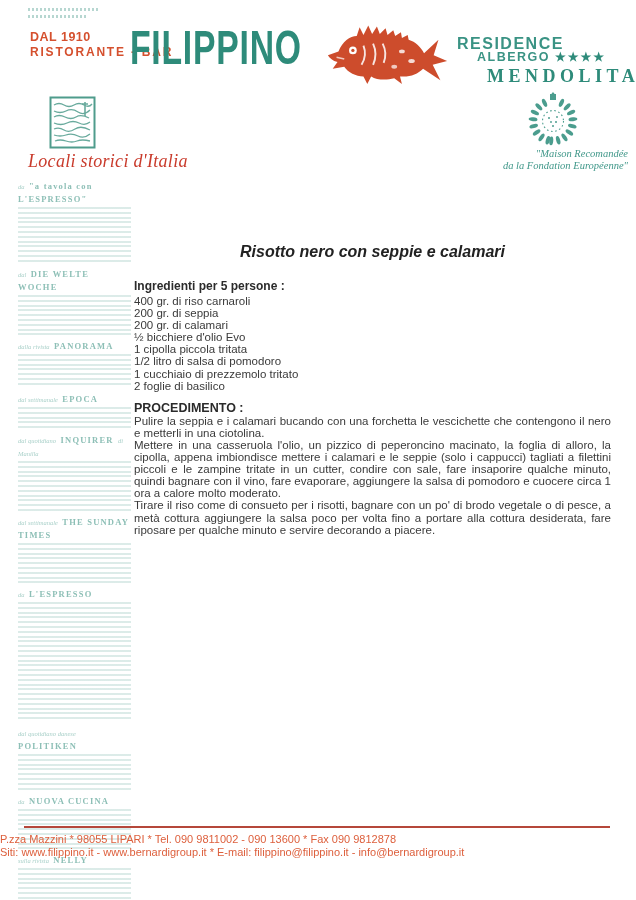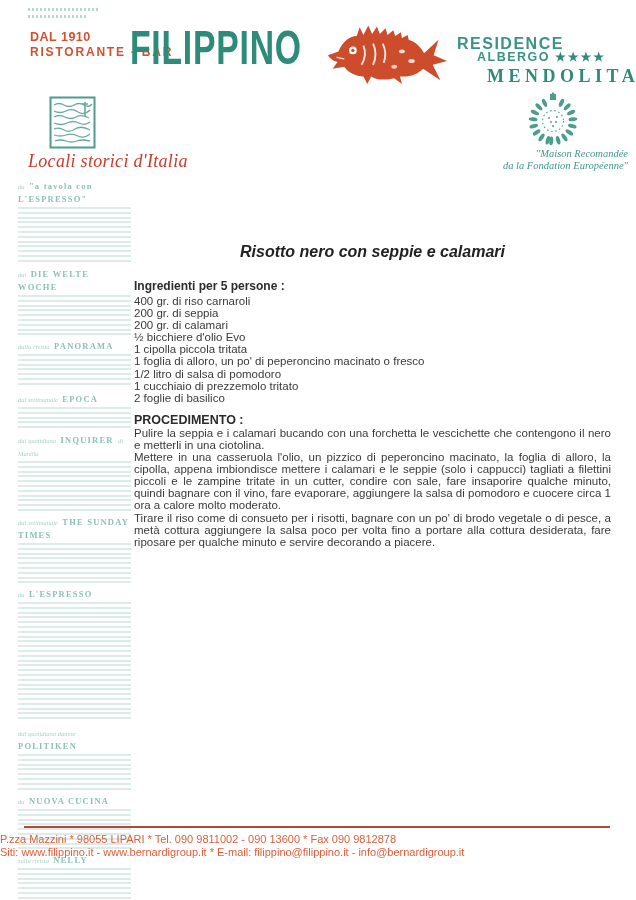--- a/index.html
+++ b/index.html
@@ -257,21 +257,20 @@
 <div class="recipe">
   <h1 class="recipe-title">Risotto nero con seppie e calamari</h1>
   <p class="ing-head">Ingredienti per 5 persone :</p>
   <ul class="ing-list">
 
   <li>400 gr. di riso carnaroli</li>
       <li>200 gr. di seppia</li>
       <li>200 gr. di calamari</li>
       <li>½ bicchiere d'olio Evo</li>
       <li>1 cipolla piccola tritata</li>
-      <li>1 foglia di alloro, un po' di peperoncino macinato o fresco</li>
       <li>1/2 litro di salsa di pomodoro</li>
       <li>1 cucchiaio di prezzemolo tritato</li>
       <li>2 foglie di basilico</li>
     </ul>
   <p class="proc-head">PROCEDIMENTO :</p>
   <div class="proc">
 
   <p>Pulire la seppia e i calamari bucando con una forchetta le vescichette che contengono il nero e metterli in una ciotolina.</p>
       <p>Mettere in una casseruola l'olio, un pizzico di peperoncino macinato, la foglia di alloro, la cipolla, appena imbiondisce mettere i calamari e le seppie (solo i cappucci) tagliati a filettini piccoli e le zampine tritate in un cutter, condire con sale, fare insaporire qualche minuto, quindi bagnare con il vino, fare evaporare, aggiungere la salsa di pomodoro e cuocere circa 1 ora a calore molto moderato.</p>
       <p>Tirare il riso come di consueto per i risotti, bagnare con un po' di brodo vegetale o di pesce, a metà cottura aggiungere la salsa poco per volta fino a portare alla cottura desiderata, fare riposare per qualche minuto e servire decorando a piacere.</p>

